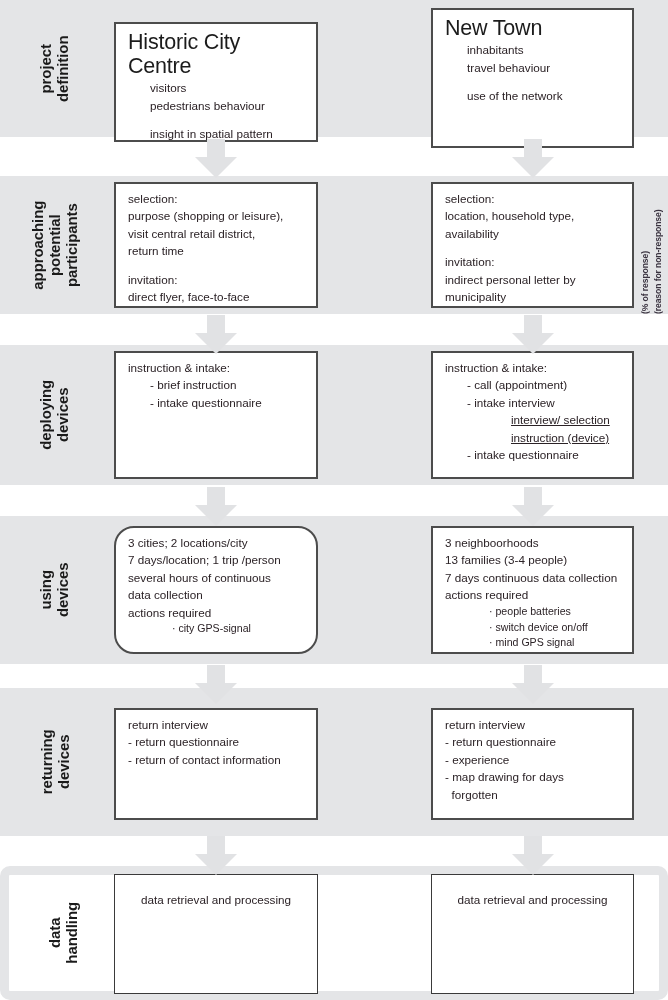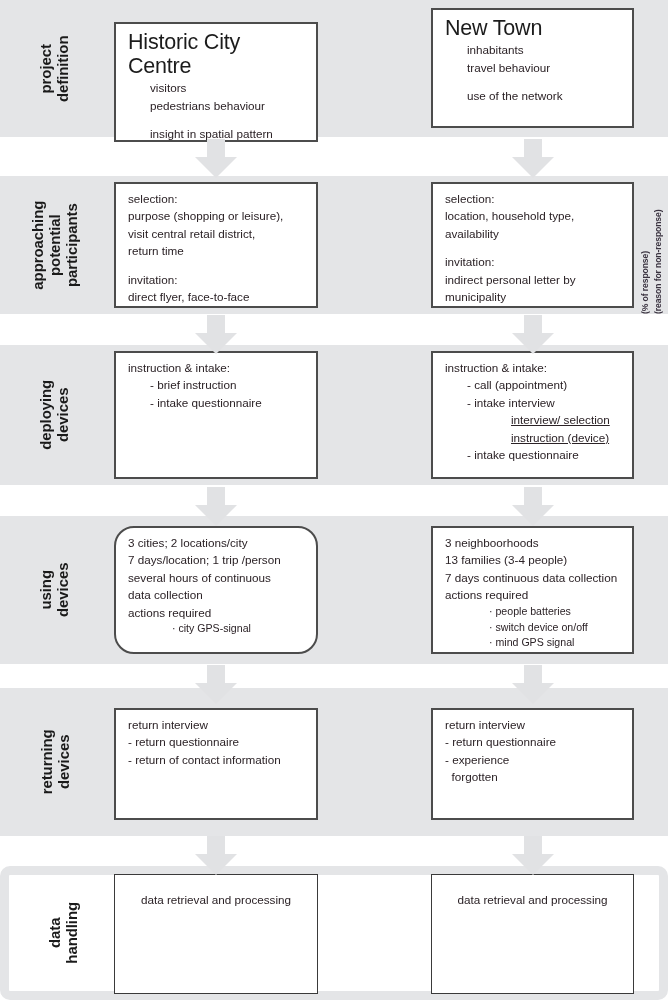--- a/index.html
+++ b/index.html
@@ -140,21 +140,21 @@
     </div>
     <div class="box" style="left: 114px; width: 204px; top: 22px; height: 120px;">
       <div class="box-inner">
         <div class="head">Historic City Centre</div>
         <div class="line indent1">visitors</div>
         <div class="line indent1">pedestrians behaviour</div>
         <div class="gap"></div>
         <div class="line indent1">insight in spatial pattern</div>
       </div>
     </div>
-    <div class="box" style="left: 431px; width: 203px; top: 8px; height: 120px;">
+    <div class="box" style="left: 431px; width: 203px; top: 8px; height: 140px;">
       <div class="box-inner">
         <div class="head">New Town</div>
         <div class="line indent1">inhabitants</div>
         <div class="line indent1">travel behaviour</div>
         <div class="gap"></div>
         <div class="line indent1">use of the network</div>
       </div>
     </div>
     <div class="band" style="top: 176px; height: 138px;">
       <div class="stage-label">
@@ -254,20 +254,21 @@
         <div class="line">return interview</div>
         <div class="line">- return questionnaire</div>
         <div class="line">- return of contact information</div>
       </div>
     </div>
     <div class="box" style="left: 431px; width: 203px; top: 708px; height: 112px;">
       <div class="box-inner">
         <div class="line">return interview</div>
         <div class="line">- return questionnaire</div>
         <div class="line">- experience</div>
+        <div class="line">- map drawing for days</div>
         <div class="line">  forgotten</div>
       </div>
     </div>
     <div class="band outlined" style="top: 866px; height: 134px;">
       <div class="stage-label">
         <div class="rot">
           <span class="ln">data</span>
           <span class="ln">handling</span>
         </div>
       </div>

